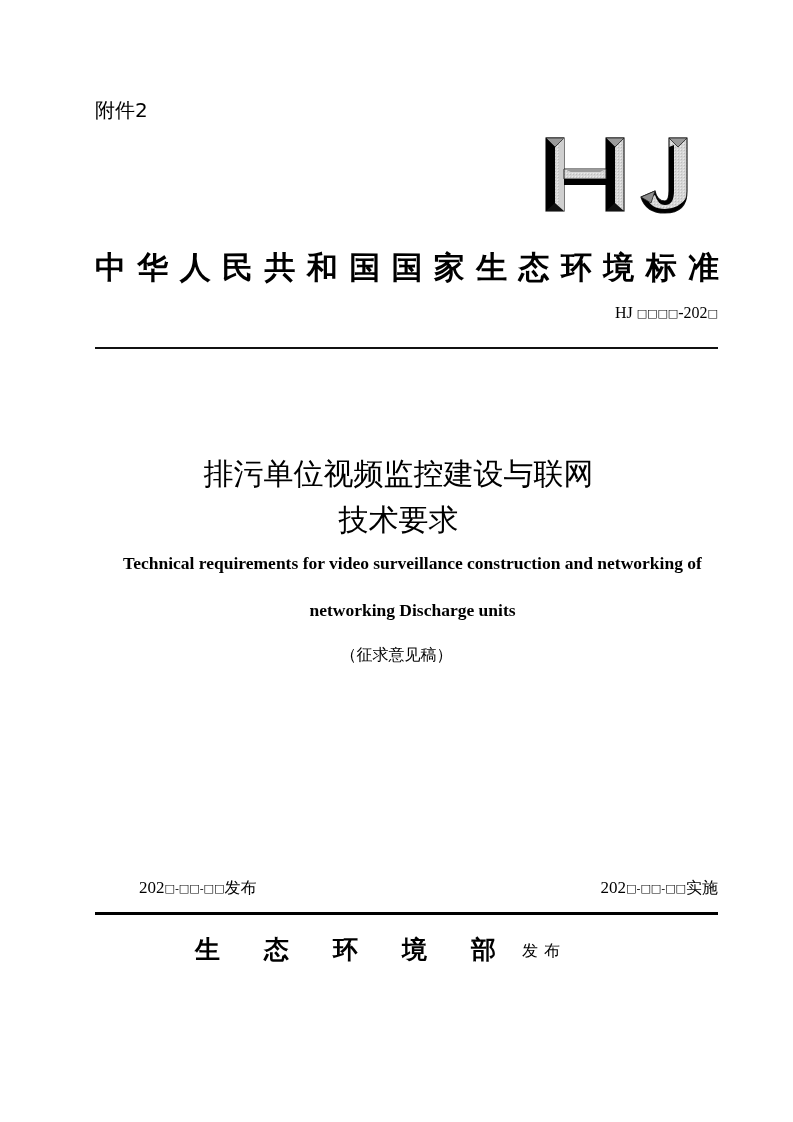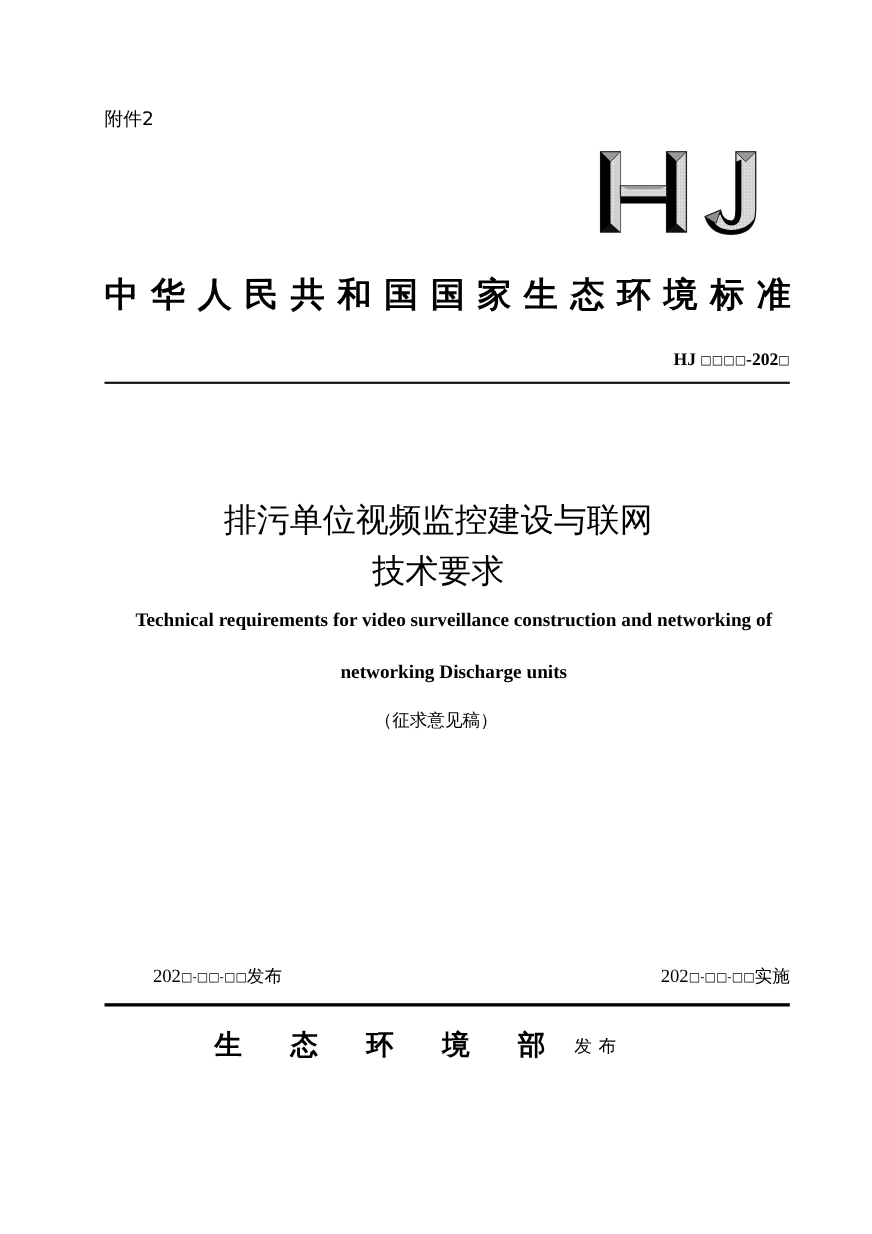--- a/index.html
+++ b/index.html
@@ -11,45 +11,44 @@
       width: 793px;
       height: 1122px;
       position: relative;
       overflow: hidden;
       color: #000;
       font-family: "DejaVu Sans", sans-serif;
     }
     .abs { position: absolute; }
     .attachment {
       left: 95px; top: 97px;
-      font-size: 17px;
+      font-size: 20px;
       font-family: "DejaVu Sans", sans-serif;
       letter-spacing: 0px;
     }
     .hj-logo {
       left: 543px; top: 135px;
       width: 150px; height: 80px;
     }
     .national-standard {
       left: 95px; top: 247px;
       width: 625px;
       font-size: 31px;
       font-weight: bold;
       font-family: "DejaVu Serif", serif;
       text-align: justify;
       text-align-last: justify;
       letter-spacing: 1px;
       white-space: nowrap;
     }
     .std-number {
-      right: 75px; top: 319px;
+      right: 75px; top: 304px;
       font-size: 16px;
       font-family: "Liberation Serif", serif;
       white-space: nowrap;
-      font-weight: bold;
     }
     .std-number .box {
       font-family: "DejaVu Sans", sans-serif;
       font-size: 11px;
       vertical-align: 1px;
     }
     .rule-top {
       left: 95px; top: 347px;
       width: 623px; height: 1.5px;
       background: #111;

